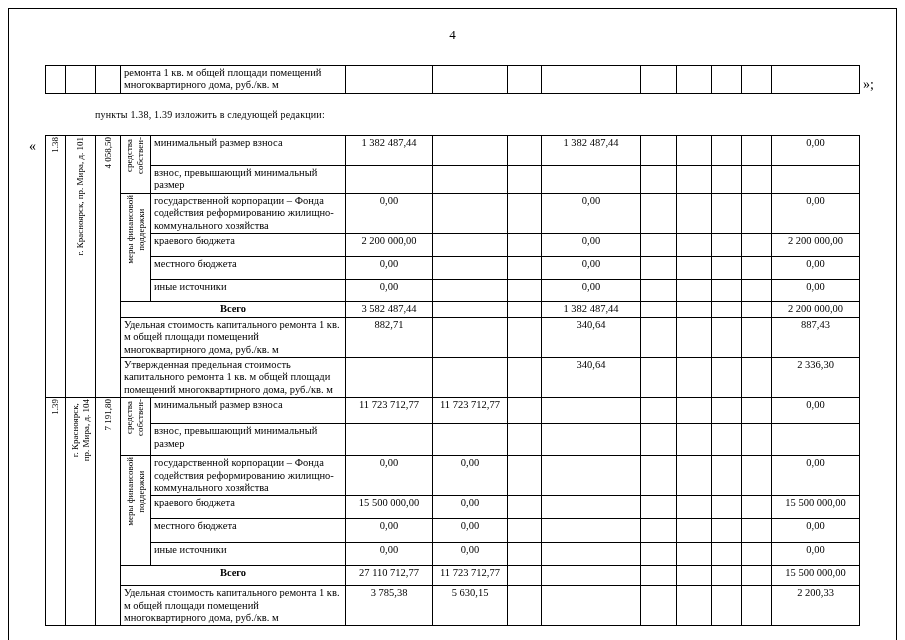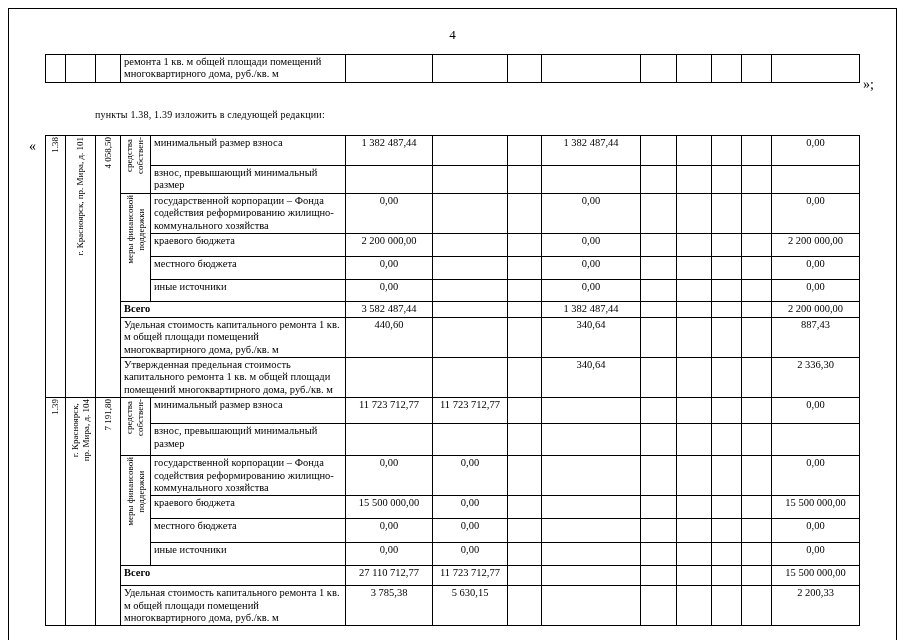--- a/index.html
+++ b/index.html
@@ -33,29 +33,29 @@
   table.doc { position:absolute; border-collapse:collapse; table-layout:fixed; width:814px; }
   table.doc td {
     border:1px solid #000;
     font-size:10.5px; line-height:1.18;
     vertical-align:top; padding:1px 3px; overflow:hidden;
     word-wrap:break-word;
   }
   td.d { text-align:left; }
   td.v { text-align:center; white-space:nowrap; }
   td.vc { text-align:center; vertical-align:middle; padding:1px; }
-  td.b { font-weight:bold; }
+  td.b { font-weight:bold;text-align:center; }
   .vtext {
     writing-mode:vertical-rl;
     transform:rotate(180deg);
     display:inline-block;
     white-space:pre-line;
     font-size:9px; line-height:1.2;
   }
-  .frag-table { left:45px; top:54px;border-radius:9px; }
+  .frag-table { left:45px; top:65px;border-radius:9px; }
   .main-table { left:45px; top:135px; }
 </style>
 </head>
 <body>
 
 <div class="page">
   <div class="page-border"></div>
   <div class="page-number">4</div>
 
   <table class="doc frag-table">
@@ -204,21 +204,21 @@
       <td class="v"></td>
       <td class="v">1 382 487,44</td>
       <td class="v"></td>
       <td class="v"></td>
       <td class="v"></td>
       <td class="v"></td>
       <td class="v">2 200 000,00</td>
     </tr>
     <tr style="height:30px">
       <td class="d" colspan="2">Удельная стоимость капитального ремонта 1 кв. м общей площади помещений многоквартирного дома, руб./кв. м</td>
-      <td class="v">440,60</td>
+      <td class="v">882,71</td>
       <td class="v"></td>
       <td class="v"></td>
       <td class="v">340,64</td>
       <td class="v"></td>
       <td class="v"></td>
       <td class="v"></td>
       <td class="v"></td>
       <td class="v">887,43</td>
     </tr>
     <tr style="height:36px">

